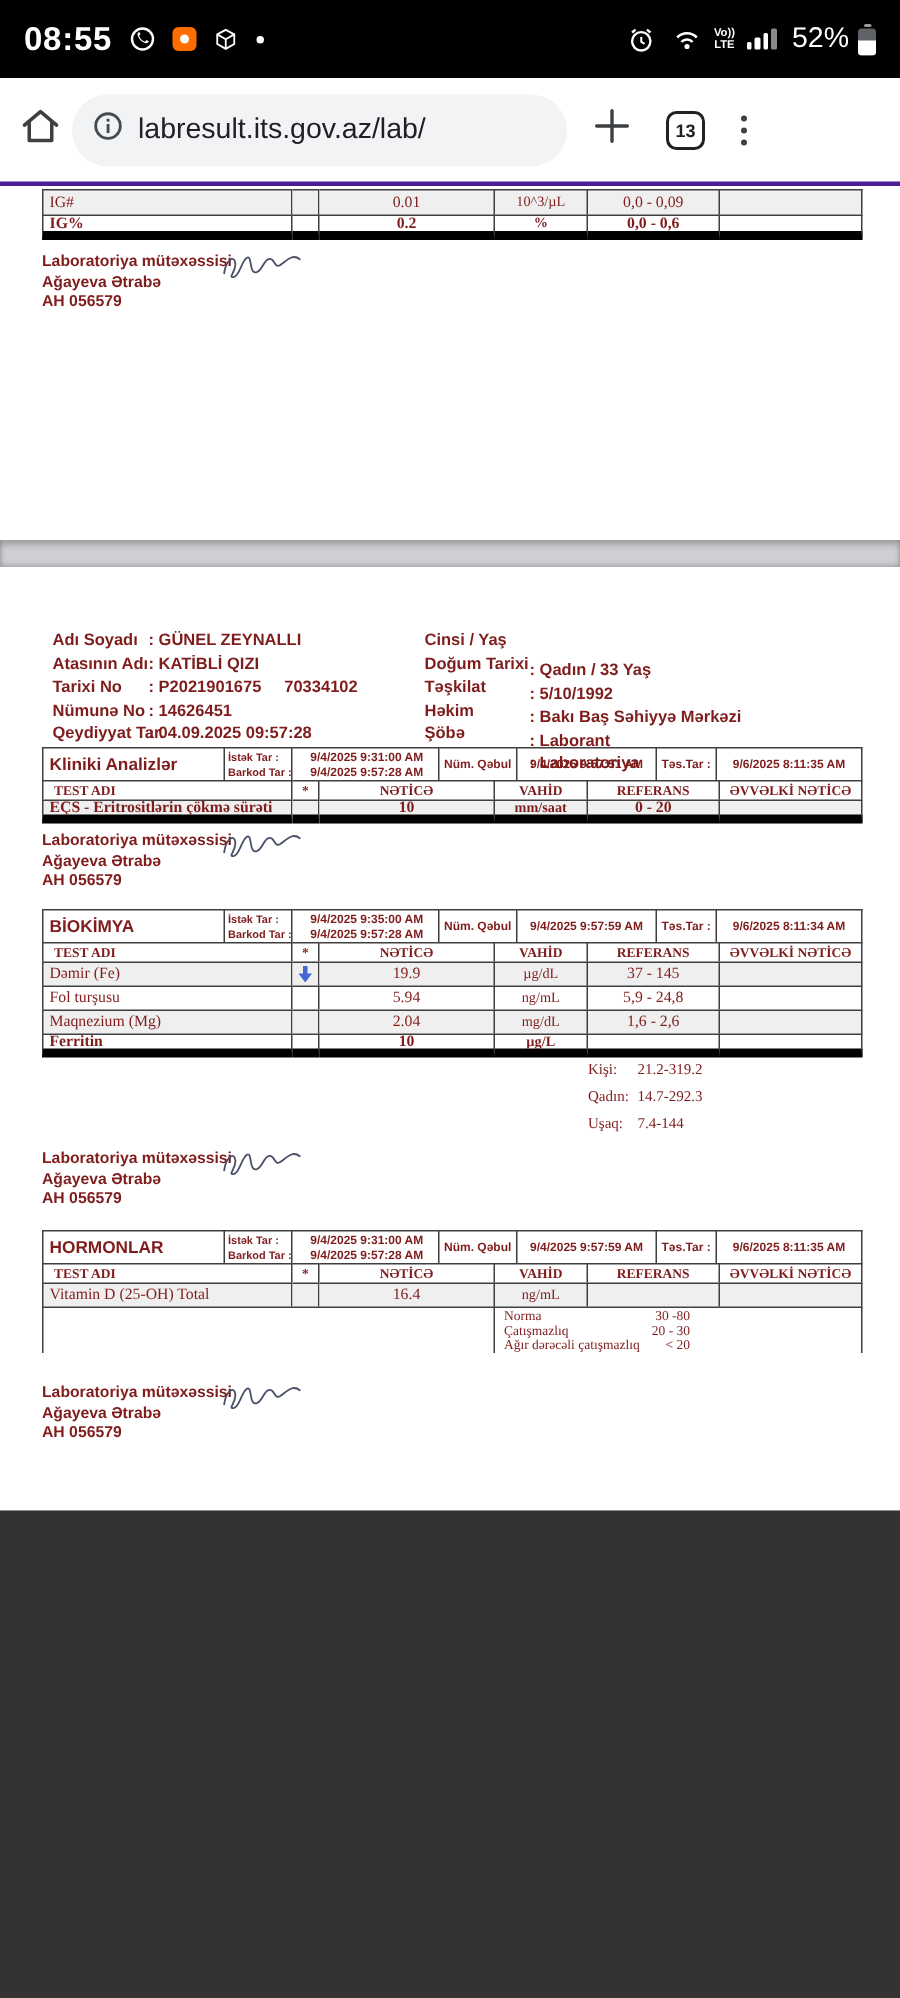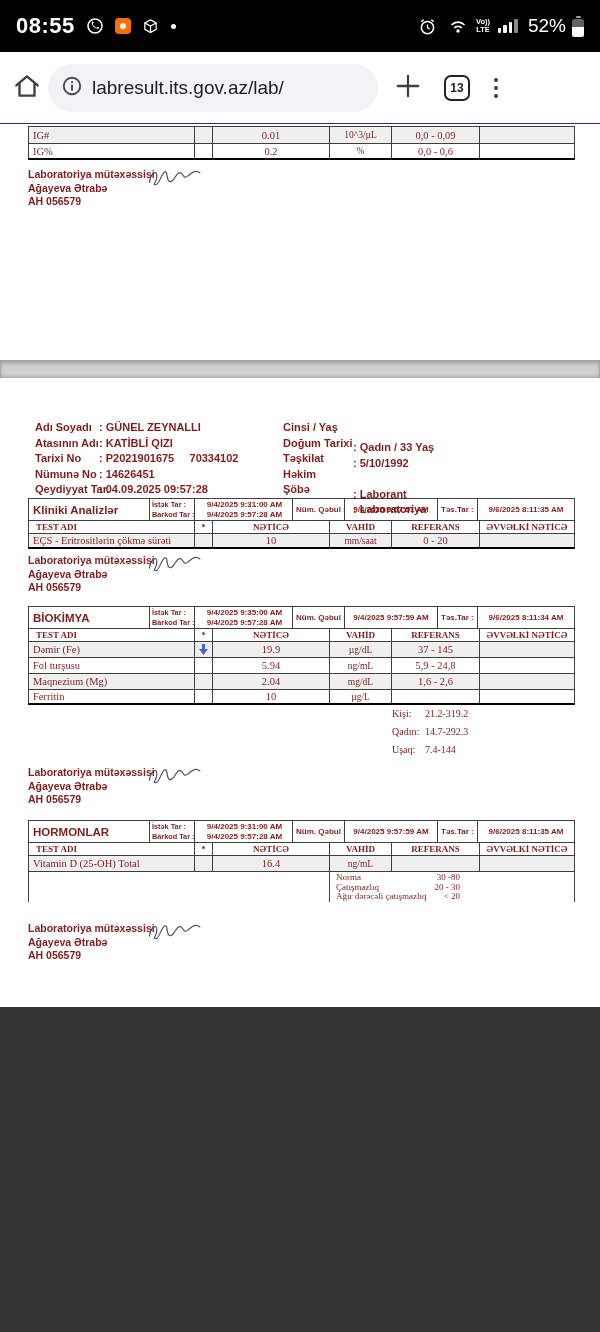--- a/index.html
+++ b/index.html
@@ -20,41 +20,41 @@
   .sigbars i { width:3.5px; background:#fff; border-radius:1px; display:block; }
   .sigbars i.dim { background:#8a8a8a; }
   .batt-pct { font-size:19px; margin-left:10px; }
   .batt { width:12px; height:21px; margin-left:6px; display:flex; flex-direction:column; align-items:center; }
   .batt .tip { width:5px; height:2.5px; background:#9a9a9a; border-radius:1px; }
   .batt .body { width:12px; flex:1; background:#5f6368; border-radius:2.5px; position:relative; overflow:hidden; margin-top:1px; }
   .batt .fill { position:absolute; bottom:0; left:0; right:0; height:52%; background:#fff; }
 
   
   .toolbar { position:absolute; top:52px; left:0; width:600px; height:72px; background:#fff;
-             border-bottom:1px solid #4c1d95; display:flex; align-items:center; padding:0 12px; }
+             border-bottom:3px solid #4c1d95; display:flex; align-items:center; padding:0 12px; }
   .pill { width:330px; height:48px; background:#f1f3f4; border-radius:26px; display:flex; align-items:center;
           padding:0 14px; margin-left:6px; }
   .url { font-size:19px; color:#202124; margin-left:10px; white-space:nowrap; }
   .plusbtn { margin-left:16px; }
   .tabbox { width:26px; height:26px; border:2.4px solid #202124; border-radius:7px; display:flex;
             align-items:center; justify-content:center; font-size:12px; font-weight:700; color:#202124; margin-left:22px; }
   .kebab { margin-left:24px; display:flex; flex-direction:column; gap:4px; }
   .kebab i { width:4px; height:4px; background:#3c4043; border-radius:50%; display:block; }
 
   
   .doc { position:absolute; top:124px; left:0; width:600px; height:1148px; background:#fff; color:#7f1d1d; }
   .page-gap { position:absolute; left:0; top:236px; width:600px; height:18px; background:#cfd0d3;
               box-shadow:inset 0 3px 4px rgba(0,0,0,.25), inset 0 -2px 3px rgba(0,0,0,.15); }
   .bottom-strip { position:absolute; top:1272px; left:0; width:600px; height:12px; background:#d9d9dc; }
 
   .tbl { position:absolute; left:28px; width:547px; }
   .tr { display:flex; }
   .tr > div { border-right:1px solid #3f3f3f; border-top:1px solid #3f3f3f; overflow:hidden; white-space:nowrap; }
   .tr > div:first-child { border-left:1px solid #3f3f3f; }
-  .tr.last > div { border-bottom:2px solid #000000; }
+  .tr.last > div { border-bottom:6px solid #000000;font-weight:bold; }
   .shade > div { background:#efefef; }
 
   .w-name{width:167px} .w-flag{width:18px} .w-res{width:117px} .w-unit{width:62px} .w-ref{width:88px} .w-prev{flex:1}
 
   .sec > div { height:22px; display:flex; flex-direction:column; justify-content:center; font-weight:700; }
   .h-title{width:122px; font-size:11.5px; padding-left:4px;}
   .h-l1{width:45px; font-size:7.3px; line-height:9.5px; padding-left:2px;}
   .h-v1{width:98px; font-size:8px; line-height:9.5px; padding-left:2px;text-align:center;}
   .h-l2{width:52px; font-size:8px; padding-left:3px;}
   .h-v2{width:93px; font-size:8px; align-items:center;}
@@ -229,20 +229,21 @@
       <div class="prow">
         <span class="pl">Atasının Adı</span>
           <span class="pv">: KATİBLİ QIZI</span>
         <span class="rl">Doğum Tarixi</span>
           <span class="rv">: 5/10/1992</span>
       </div>
       <div class="prow">
         <span class="pl">Tarixi No</span>
           <span class="pv">: P2021901675&nbsp;&nbsp;&nbsp;&nbsp;&nbsp;70334102</span>
         <span class="rl">Təşkilat</span>
+          <span class="rv">: Bakı Baş Səhiyyə Mərkəzi</span>
       </div>
       <div class="prow">
         <span class="pl">Nümunə No</span>
           <span class="pv">: 14626451</span>
         <span class="rl">Həkim</span>
           <span class="rv">: Laborant</span>
       </div>
       <div class="prow">
         <span class="pl">Qeydiyyat Tar.</span>
           <span class="pv">: 04.09.2025 09:57:28</span>

